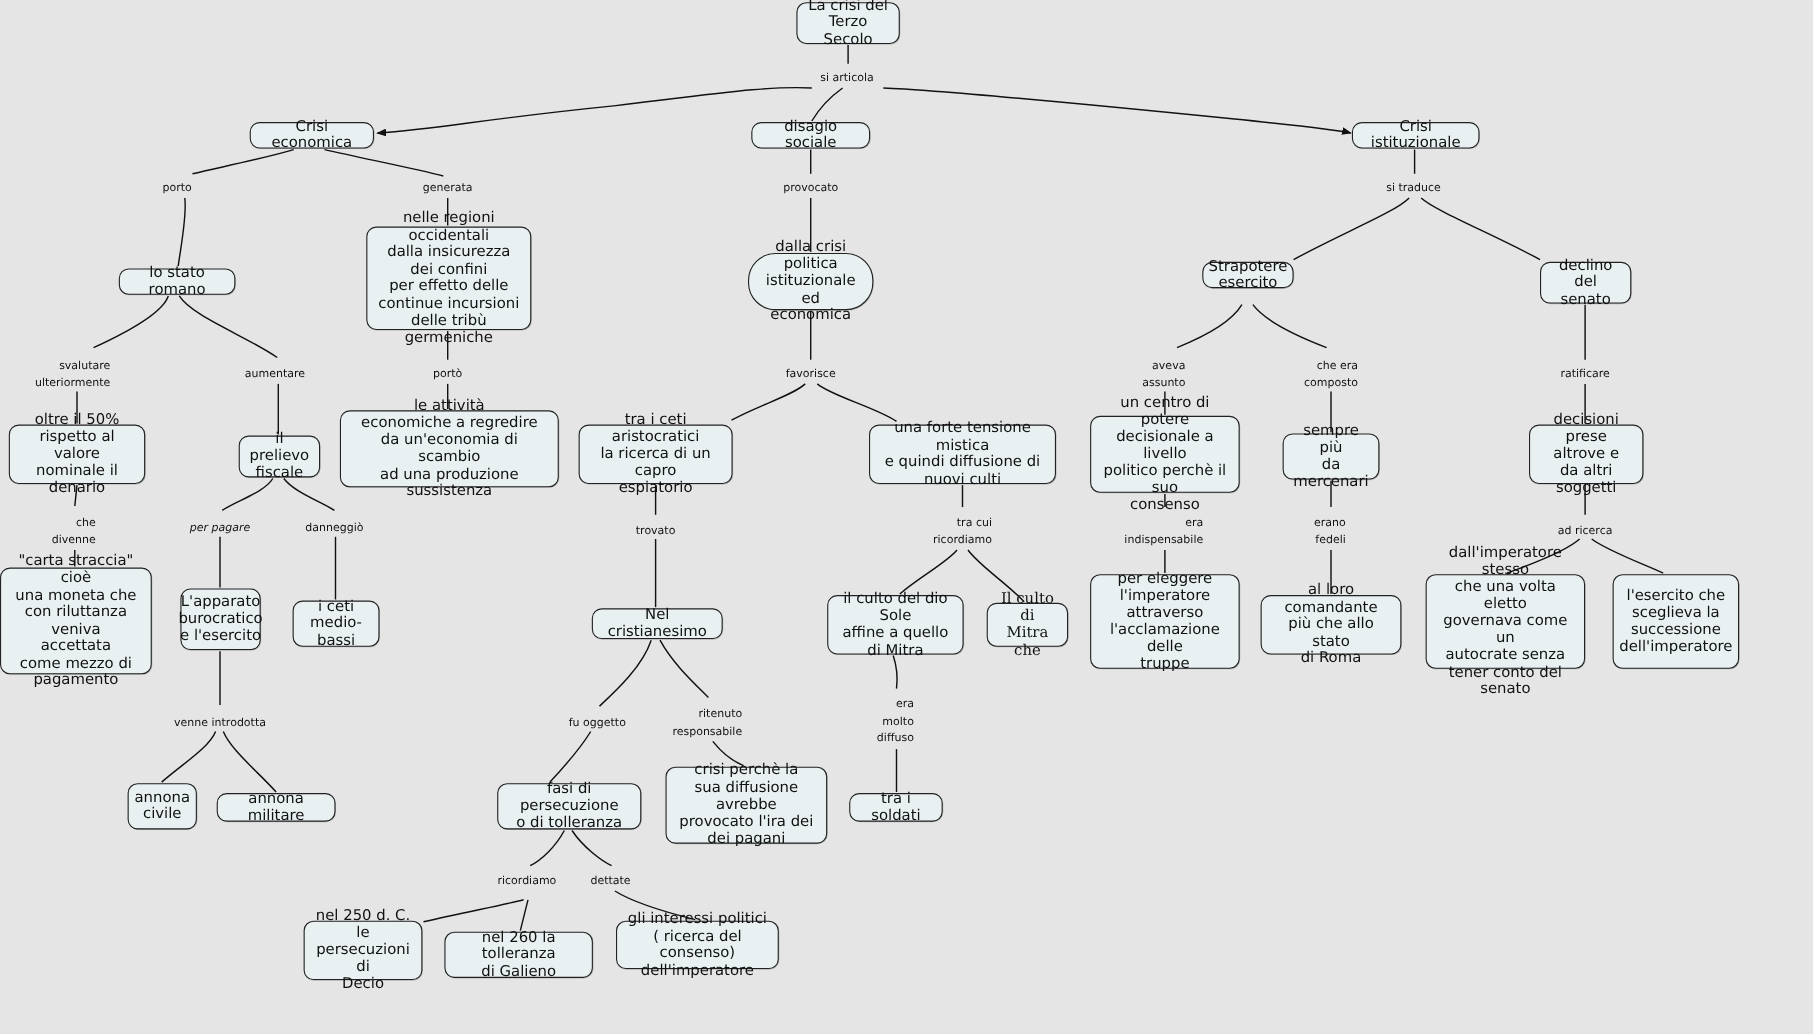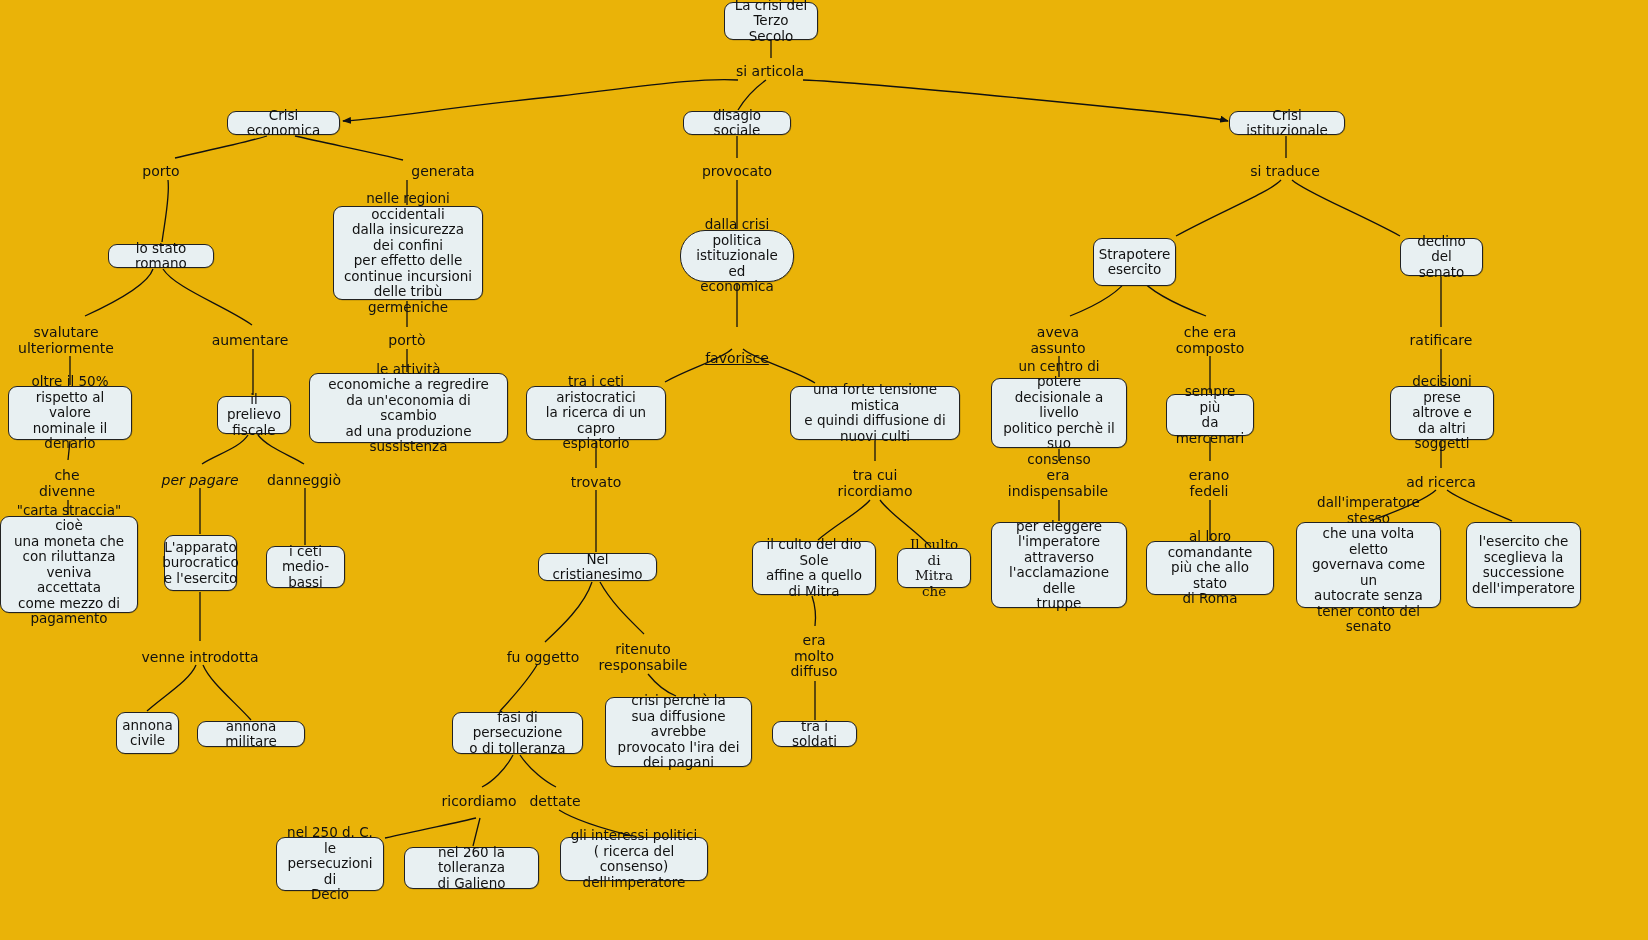--- a/index.html
+++ b/index.html
@@ -4,21 +4,21 @@
 <style>
   html, body {
     margin: 0;
     padding: 0;
     background: #ffffff;
   }
   #canvas {
     position: relative;
     width: 1648px;
     height: 940px;
-    background: #eab308;
+    background: #e5e5e5;
     font-family: "DejaVu Sans", sans-serif;
     overflow: hidden;
   }
   #edges {
     position: absolute;
     left: 0;
     top: 0;
     width: 1648px;
     height: 940px;
     pointer-events: none;
@@ -39,23 +39,23 @@
     padding: 3px 7px;
     white-space: pre-line;
     box-shadow: 0.5px 0.5px 0 rgba(0,0,0,0.22);
   }
   .node.serif {
     font-family: "DejaVu Serif", serif;
   }
   .linklabel {
     position: absolute;
     color: #111111;
-    font-size: 14px;
+    font-size: 10px;
     line-height: 15.5px;
-    text-align: center;
+    text-align: right;
     white-space: pre-line;
     transform: translateX(-50%);
     background: transparent;
   }
 </style>
 </head>
 <body>
 
 <div id="canvas">
   <svg id="edges" viewBox="0 0 1648 940" xmlns="http://www.w3.org/2000/svg">
@@ -136,21 +136,21 @@
       <div class="node" style="left: 108px; top: 244px; width: 106px; height: 24px;">lo stato romano</div>
       <div class="node" style="left: 333px; top: 206px; width: 150px; height: 94px;">nelle regioni occidentali
 dalla insicurezza
 dei confini
 per effetto delle
 continue incursioni
 delle tribù germeniche</div>
       <div class="node" style="left: 680px; top: 230px; width: 114px; height: 52px; border-radius: 25px;">dalla crisi politica
 istituzionale ed
 economica</div>
-      <div class="node" style="left: 1093px; top: 238px; width: 83px; height: 48px;">Strapotere
+      <div class="node" style="left: 1093px; top: 238px; width: 83px; height: 24px;">Strapotere
 esercito</div>
       <div class="node" style="left: 1400px; top: 238px; width: 83px; height: 38px;">declino del
 senato</div>
       <div class="node" style="left: 8px; top: 386px; width: 124px; height: 54px;">oltre il 50%
 rispetto al valore
 nominale il denario</div>
       <div class="node" style="left: 217px; top: 396px; width: 74px; height: 38px;">il prelievo
 fiscale</div>
       <div class="node" style="left: 309px; top: 373px; width: 199px; height: 70px;">le attività
 economiche a regredire
@@ -220,28 +220,28 @@
 Decio</div>
       <div class="node" style="left: 404px; top: 847px; width: 135px; height: 42px;">nel 260 la tolleranza
 di Galieno</div>
       <div class="node" style="left: 560px; top: 837px; width: 148px; height: 44px;">gli interessi politici
 ( ricerca del consenso)
 dell'imperatore</div>
     </div>
   <div id="labels-layer">
       <div class="linklabel" style="left: 770px; top: 64px;">si articola</div>
       <div class="linklabel" style="left: 161px; top: 164px;">porto</div>
-      <div class="linklabel" style="left: 407px; top: 164px; margin-left: 36px;">generata</div>
+      <div class="linklabel" style="left: 407px; top: 164px;">generata</div>
       <div class="linklabel" style="left: 737px; top: 164px;">provocato</div>
       <div class="linklabel" style="left: 1285px; top: 164px;">si traduce</div>
       <div class="linklabel" style="left: 66px; top: 325px;">svalutare
 ulteriormente</div>
       <div class="linklabel" style="left: 250px; top: 333px;">aumentare</div>
       <div class="linklabel" style="left: 407px; top: 333px;">portò</div>
-      <div class="linklabel" style="left: 737px; top: 351px; text-decoration: underline;">favorisce</div>
+      <div class="linklabel" style="left: 737px; top: 333px;">favorisce</div>
       <div class="linklabel" style="left: 1058px; top: 325px;">aveva
 assunto</div>
       <div class="linklabel" style="left: 1210px; top: 325px;">che era
 composto</div>
       <div class="linklabel" style="left: 1441px; top: 333px;">ratificare</div>
       <div class="linklabel" style="left: 67px; top: 468px;">che
 divenne</div>
       <div class="linklabel" style="left: 200px; top: 473px; font-style: italic;">per pagare</div>
       <div class="linklabel" style="left: 304px; top: 473px;">danneggiò</div>
       <div class="linklabel" style="left: 596px; top: 475px;">trovato</div>

